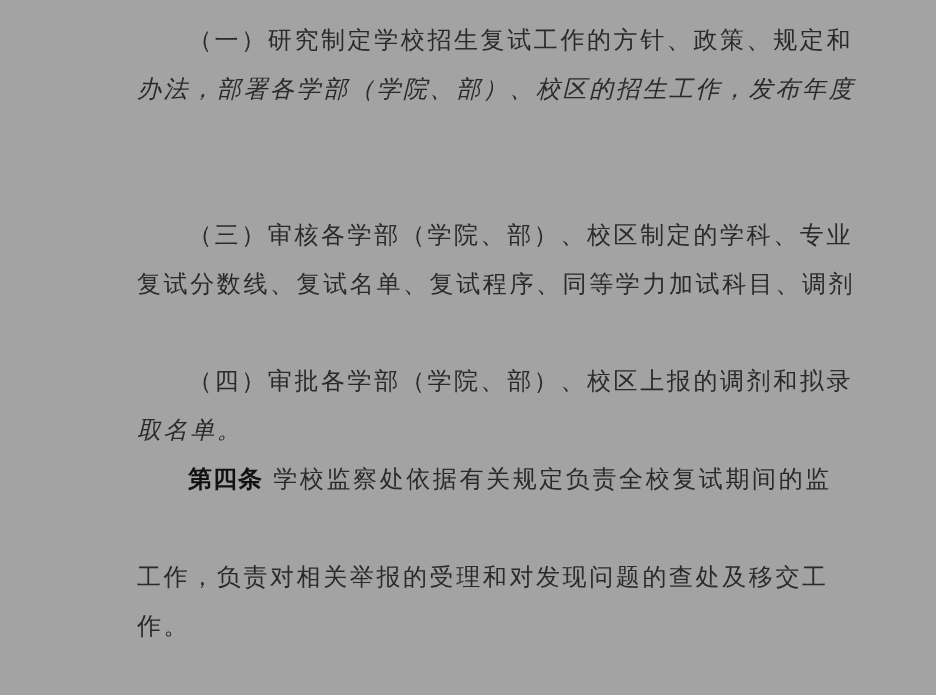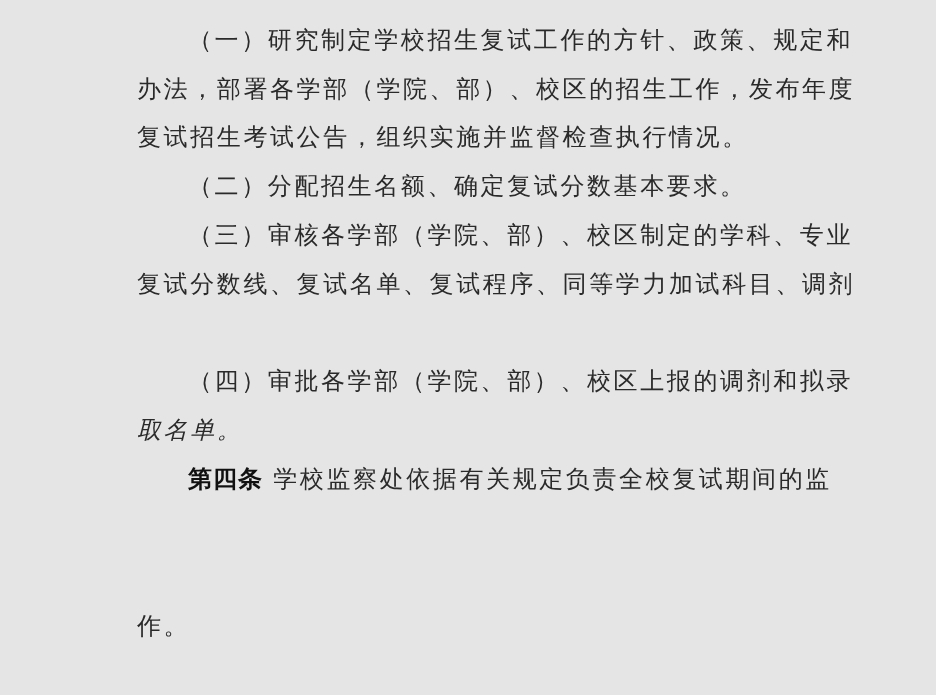--- a/index.html
+++ b/index.html
@@ -1,48 +1,47 @@
 <!DOCTYPE html>
 <html><head>
   <meta charset="utf-8">
   <style>
     html, body { margin: 0; padding: 0; background: #ffffff; }
     body { width: 936px; height: 695px; overflow: hidden; position: relative; }
-    .page { position: absolute; left: 0; top: 0; width: 936px; height: 695px; background: #e5e5e5; }
+    .page { position: absolute; left: 0; top: 0; width: 936px; height: 695px; background: #a3a3a3; }
     .line {
       position: absolute;
       left: 137px;
       height: 40px;
       line-height: 40px;
       font-family: "DejaVu Serif", "Liberation Serif", serif;
       font-size: 24px;
       color: #2a2a2a;
       white-space: nowrap;
       letter-spacing: 2.6px;
     }
     .line.indent { left: 188px; }
     .bold { font-weight: bold; color: #111; letter-spacing: 1px; }
   </style>
 </head>
 <body>
 
 <div class="page">
 
   <div class="line indent" style="top:20px;">（一）研究制定学校招生复试工作的方针、政策、规定和</div>
-  <div class="line" style="top:69px;">办法，部署各学部（学院、部）、校区的招生工作，发布年度</div>
-  <div class="line" style="top:117px;">复试招生考试公告，组织实施并监督检查执行情况。</div>
+  <div class="line" style="top:69px;font-style:italic;">办法，部署各学部（学院、部）、校区的招生工作，发布年度</div>
 
-  <div class="line indent" style="top:166px;">（二）分配招生名额、确定复试分数基本要求。</div>
 
   <div class="line indent" style="top:215px;">（三）审核各学部（学院、部）、校区制定的学科、专业</div>
   <div class="line" style="top:264px;">复试分数线、复试名单、复试程序、同等学力加试科目、调剂</div>
 
   <div class="line indent" style="top:361px;text-align:center;">（四）审批各学部（学院、部）、校区上报的调剂和拟录</div>
   <div class="line" style="top:410px;font-style:italic;">取名单。</div>
 
   <div class="line indent" style="top:459px;">
     <span class="bold">第四条</span>
     <span>学校监察处依据有关规定负责全校复试期间的监</span>
   </div>
+  <div class="line" style="top:557px;">工作，负责对相关举报的受理和对发现问题的查处及移交工</div>
   <div class="line" style="top:606px;">作。</div>
 
 
 </div>
 
 </body></html>

